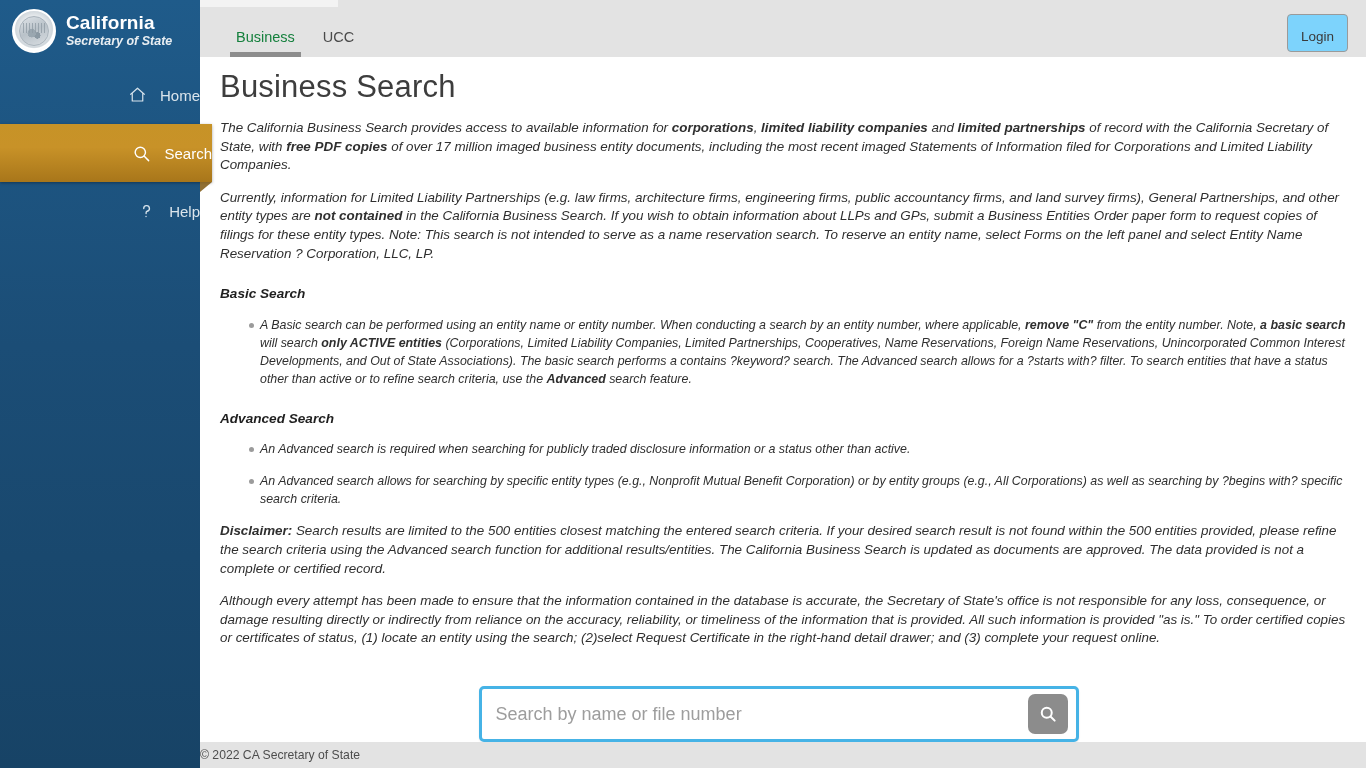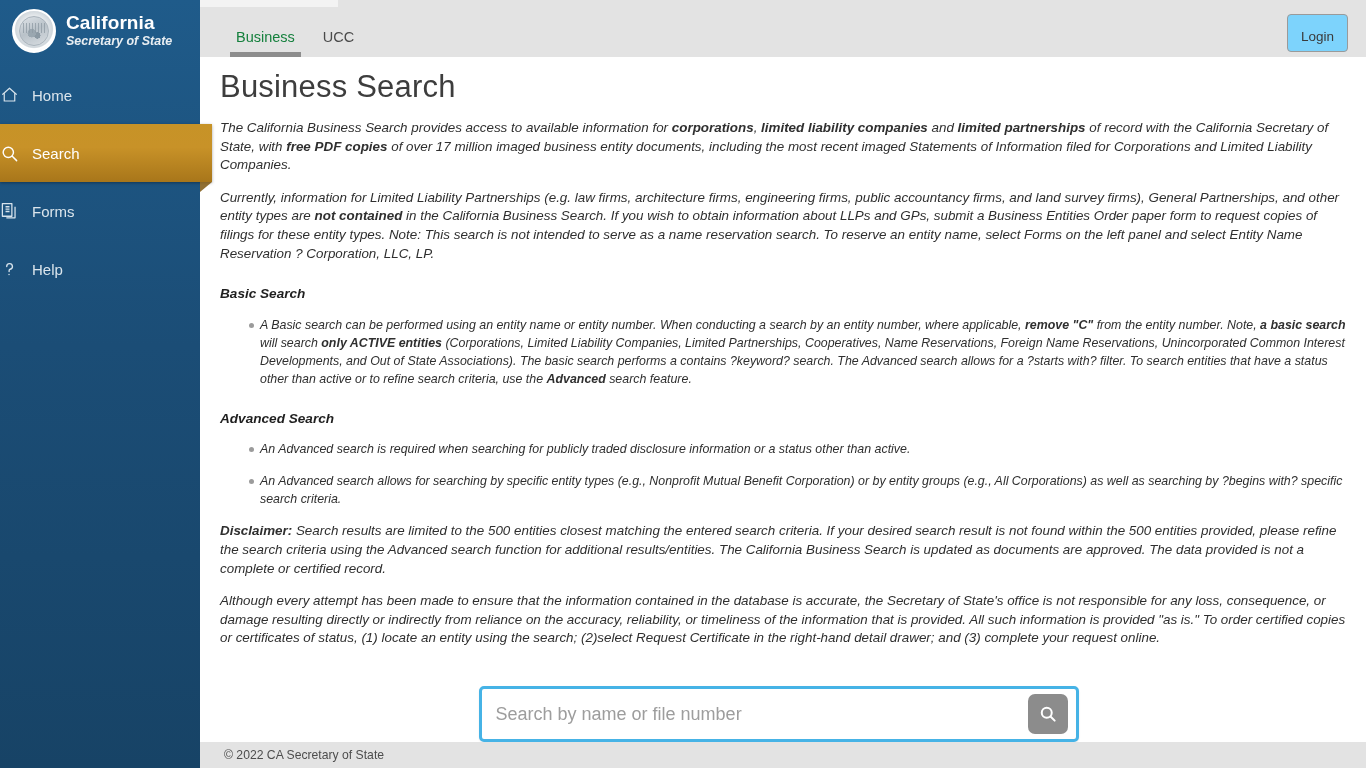--- a/index.html
+++ b/index.html
@@ -49,23 +49,24 @@
   }
   .brand-line2 {
     color: #e9eef2; font-size: 12.5px; font-weight: bold; font-style: italic;
     margin-top: 2px;
   }
 
   .nav { margin-top: 4px; }
   .nav-item {
     position: relative;
     display: flex; align-items: center;
-    height: 58px; 
+    height: 58px; padding-left: 14px;
     color: #dbe5ec; font-size: 15px;
     cursor: pointer;
+    justify-content: flex-end;
   }
   .nav-item .ico {
     width: 26px; display: flex; align-items: center; justify-content: flex-start;
     flex: 0 0 auto;
   }
   .nav-item .lbl { margin-left: 6px; }
   .nav-item.active {
     background: linear-gradient(to bottom, #c79327 0%, #c89228 40%, #a8761a 100%);
     color: #ffffff;
     width: 212px;
@@ -178,21 +179,21 @@
     cursor: pointer; flex: 0 0 auto;
   }
 
   
   .footer {
     position: absolute; left: 200px; right: 0; bottom: 0; height: 26px;
     background: #e3e3e3;
     display: flex; align-items: center;
   }
   .footer-text {
-    font-size: 12.2px; color: #4d4d4d; padding-left: 24px;
+    font-size: 12.2px; color: #4d4d4d; padding-left: 0;
   }
 </style>
 </head>
 <body>
 
 <div id="app">
 
   <div class="sidebar">
     <div class="brand">
       <div class="seal"></div>
@@ -217,30 +218,20 @@
       <div class="nav-item active">
         <span class="ico">
           <svg class="nav-icon-svg" width="19" height="19" viewBox="0 0 24 24" fill="none" stroke="#ffffff" stroke-width="1.8" stroke-linecap="round">
             <circle cx="10.5" cy="10.5" r="6.5"></circle>
               <line x1="15.5" y1="15.5" x2="21" y2="21"></line>
           </svg>
         </span>
         <span class="lbl">Search</span>
       </div>
 
-      <div class="nav-item">
-        <span class="ico">
-          <svg class="nav-icon-svg" width="19" height="19" viewBox="0 0 24 24" fill="none" stroke="#d7e3ec" stroke-width="1.6" stroke-linejoin="round">
-            <rect x="3" y="2" width="12" height="16"></rect>
-            <path d="M7 6h5M7 9h5M7 12h5"></path>
-            <path d="M8 20h11V6"></path>
-          </svg>
-        </span>
-        <span class="lbl">Forms</span>
-      </div>
 
       <div class="nav-item">
         <span class="ico">
           <svg class="nav-icon-svg" width="19" height="19" viewBox="0 0 24 24" fill="none" stroke="#d7e3ec" stroke-width="1.7" stroke-linecap="round" stroke-linejoin="round">
             <path d="M8.5 8.2a3.6 3.6 0 1 1 4.3 3.5c-.9.2-1.3.9-1.3 1.8v1"></path>
             <circle cx="11.4" cy="18.4" r="0.9" fill="#d7e3ec" stroke="none"></circle>
           </svg>
         </span>
         <span class="lbl">Help</span>
       </div>

